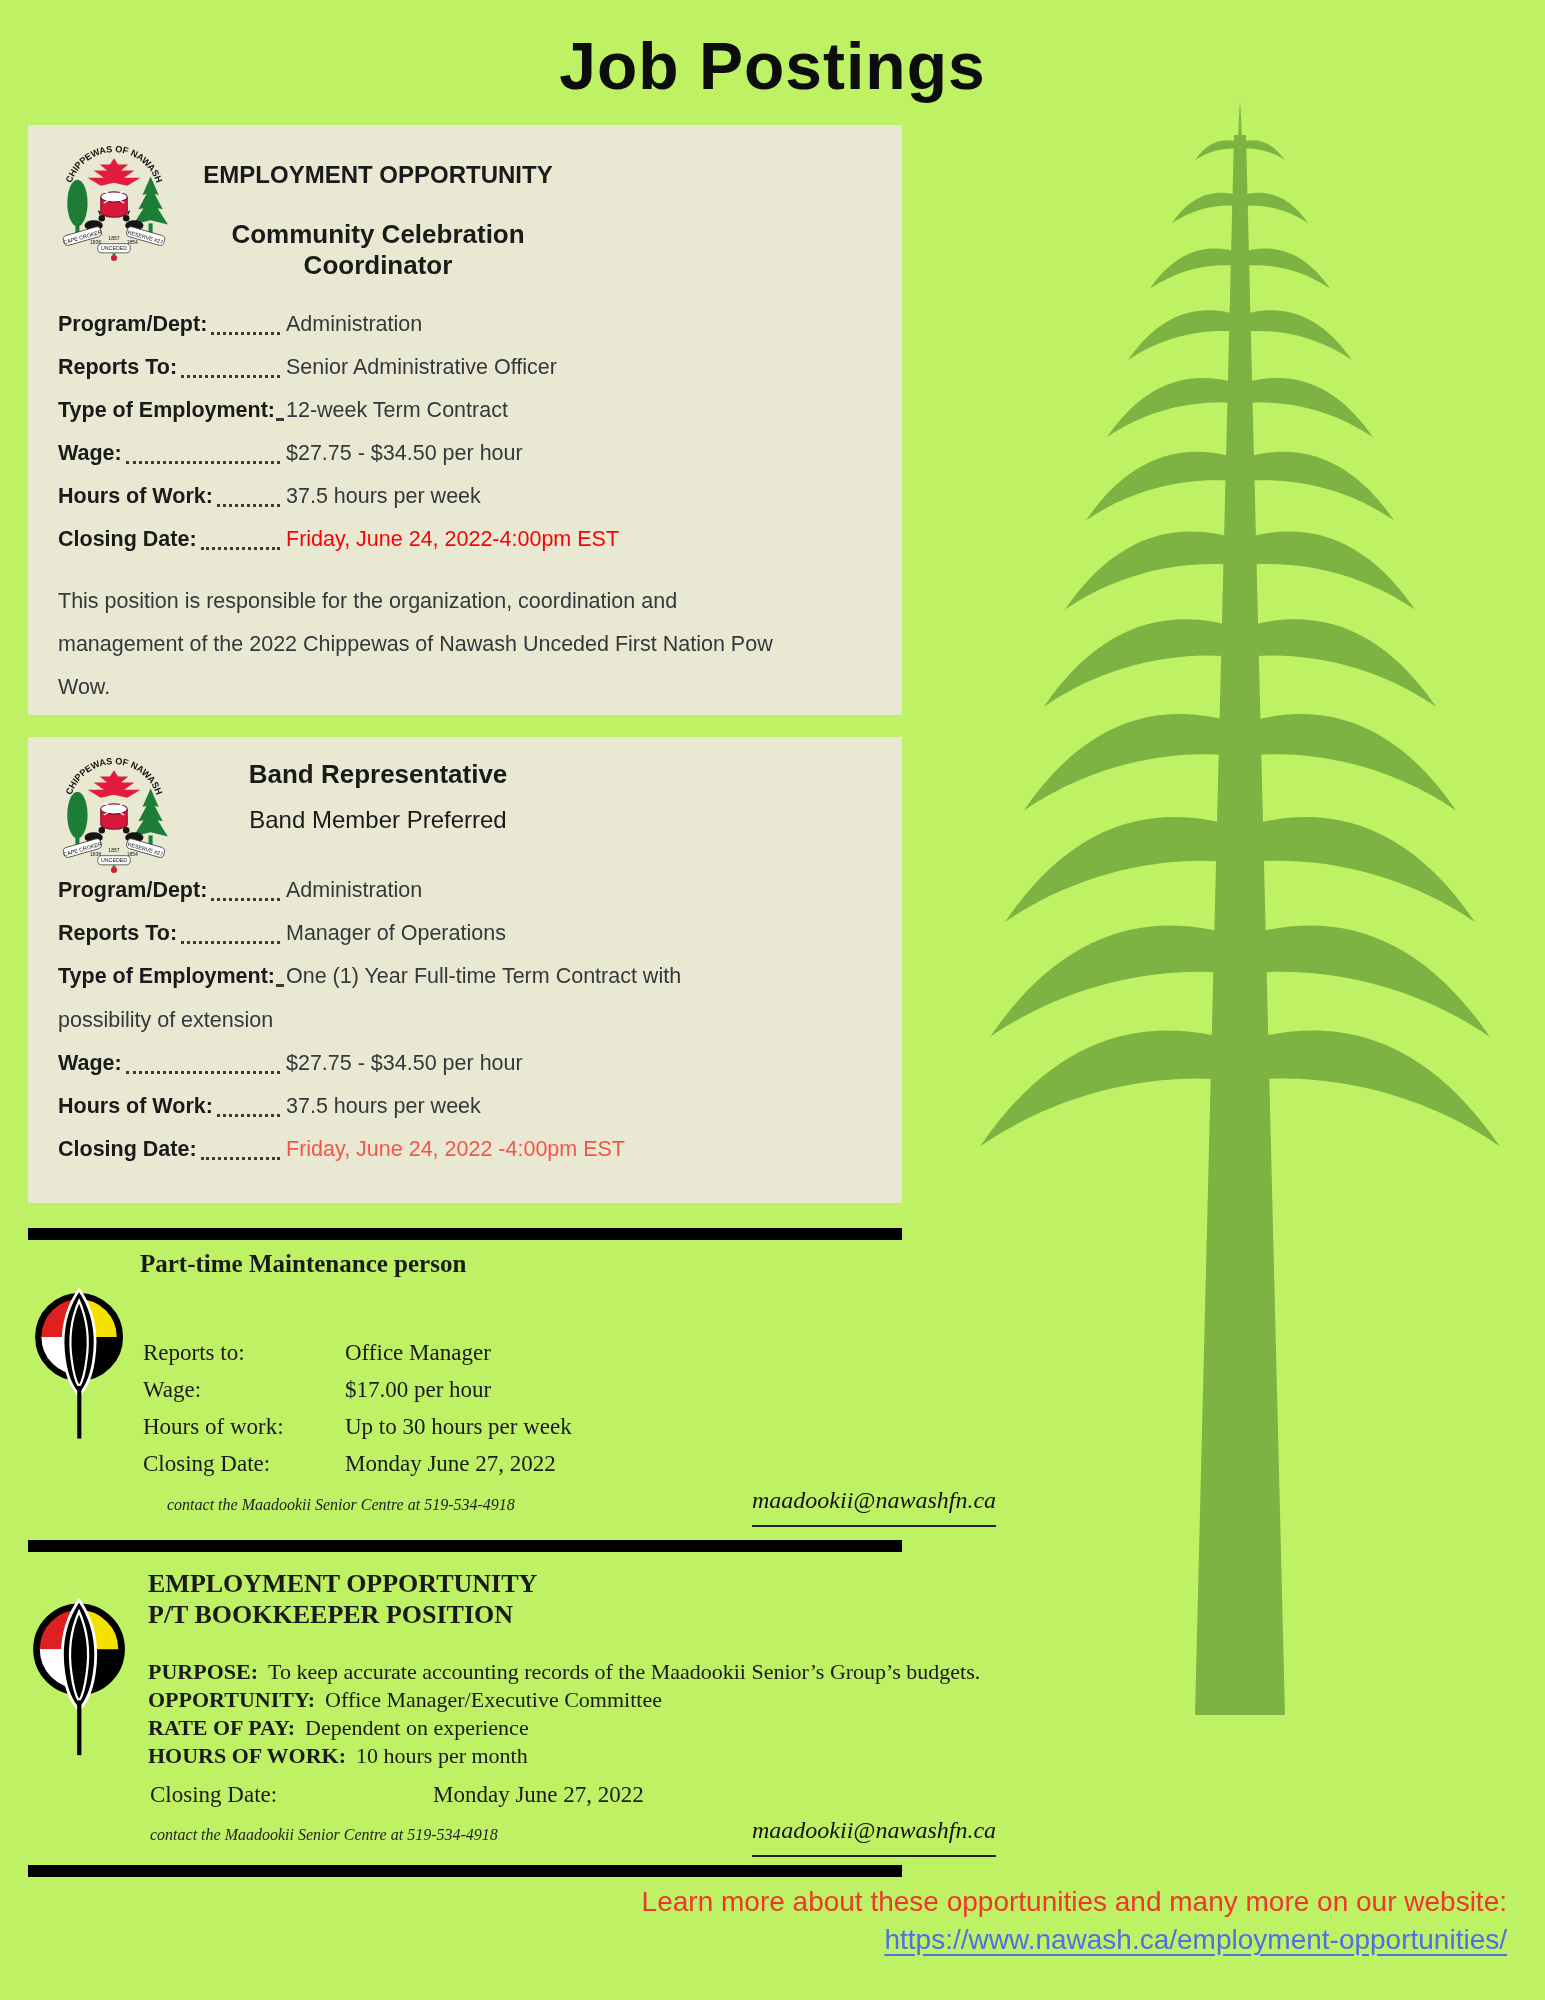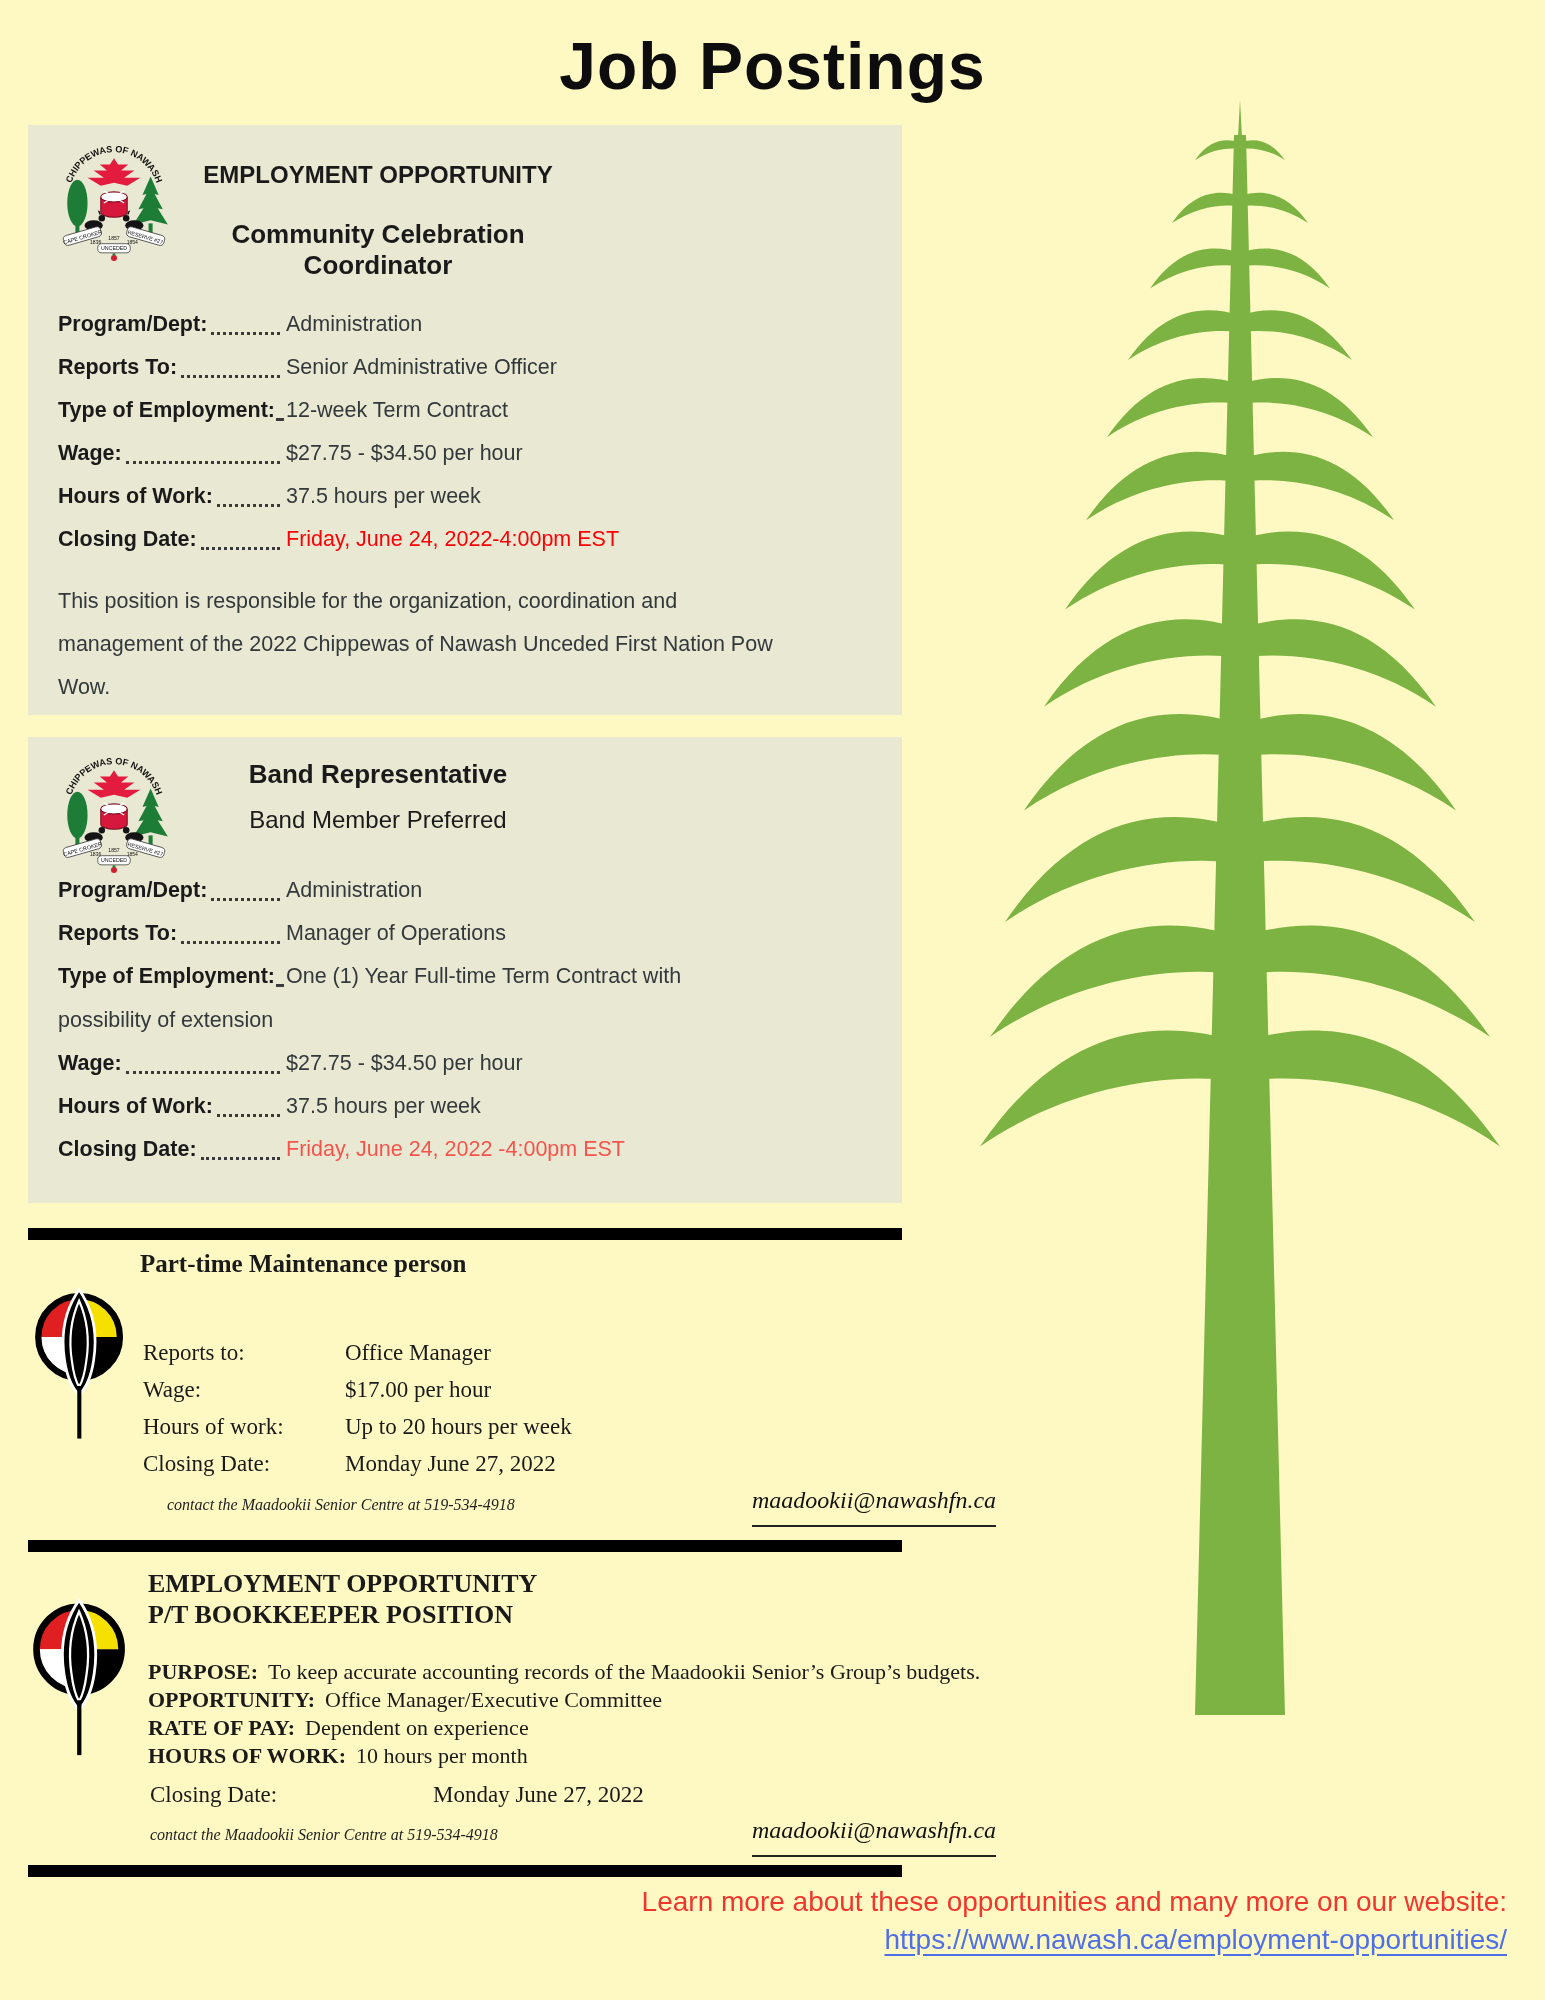--- a/index.html
+++ b/index.html
@@ -1,16 +1,16 @@
 <!DOCTYPE html>
 <html><head>
 <meta charset="utf-8">
 <style>
   html,body{margin:0;padding:0;background:#fff;}
-  .page{position:relative;width:1545px;height:2000px;background:#fef9c3;overflow:hidden;
+  .page{position:relative;width:1545px;height:2000px;background:#bef264;overflow:hidden;
         font-family:"Liberation Sans",sans-serif;color:#1a1a1a;}
   .page-title{position:absolute;left:0;top:28px;width:1545px;text-align:center;
         font-size:66px;font-weight:700;letter-spacing:1px;color:#0d0d0d;}
   
   .card{position:absolute;left:28px;width:874px;background:#e9e9d3;}
   .card1{top:125px;height:590px;}
   .card2{top:737px;height:466px;}
   .crest{position:absolute;left:25px;top:13px;width:122px;height:124px;}
   .card-headings{position:absolute;left:140px;width:420px;text-align:center;}
   .ch1{top:36px;}
@@ -304,21 +304,21 @@
     <div class="s3-row">
         <span class="l">Reports to:</span>
         <span>Office Manager</span>
       </div>
     <div class="s3-row">
         <span class="l">Wage:</span>
         <span>$17.00 per hour</span>
       </div>
     <div class="s3-row">
         <span class="l">Hours of work:</span>
-        <span>Up to 20 hours per week</span>
+        <span>Up to 30 hours per week</span>
       </div>
     <div class="s3-row">
         <span class="l">Closing Date:</span>
         <span>Monday June 27, 2022</span>
       </div>
   </div>
   <div class="contact serif c3">contact the Maadookii Senior Centre at 519-534-4918</div>
   <a class="email serif e3" href="#">maadookii@nawashfn.ca</a>
 
   <svg class="feather-logo s4-logo" viewBox="0 0 110 172">

